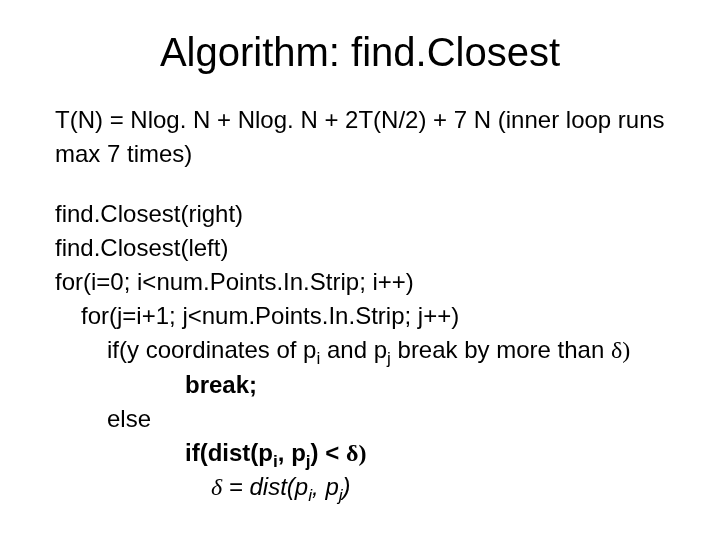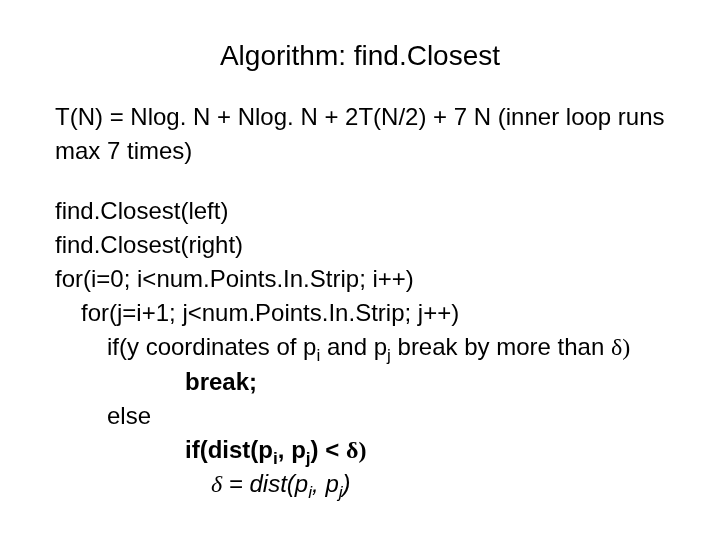--- a/index.html
+++ b/index.html
@@ -11,24 +11,24 @@
     font-family: Arial, Helvetica, sans-serif;
     color: #000000;
   }
   .slide {
     width: 720px;
     height: 540px;
     position: relative;
     box-sizing: border-box;
   }
   .title {
-    font-size: 28px;
+    font-size: 40px;
     font-weight: 400;
     text-align: center;
-    padding-top: 40px;
+    padding-top: 30px;
     padding-bottom: 28px;
     letter-spacing: 0px;
   }
   .body {
     padding-left: 55px;
     padding-right: 40px;
     font-size: 24px;
     line-height: 1.42;
   }
   .gap {
@@ -53,22 +53,22 @@
 <div class="slide">
 
   <div class="title">Algorithm: find.Closest</div>
 
   <div class="body">
 
     <div>T(N) = Nlog. N + Nlog. N + 2T(N/2) + 7 N (inner loop runs max 7 times)</div>
 
     <div class="gap"></div>
 
+    <div>find.Closest(right)</div>
     <div>find.Closest(left)</div>
-    <div>find.Closest(right)</div>
     <div>for(i=0; i&lt;num.Points.In.Strip; i++)</div>
     <div class="indent1">for(j=i+1; j&lt;num.Points.In.Strip; j++)</div>
 
     <div class="indent2">
       <span>if(y coordinates of p</span><sub>i</sub><span> and p</span><sub>j</sub><span> break by more than </span><span class="delta">δ)</span>
     </div>
 
     <div class="indent4">break;</div>
     <div class="indent2">else</div>
 

